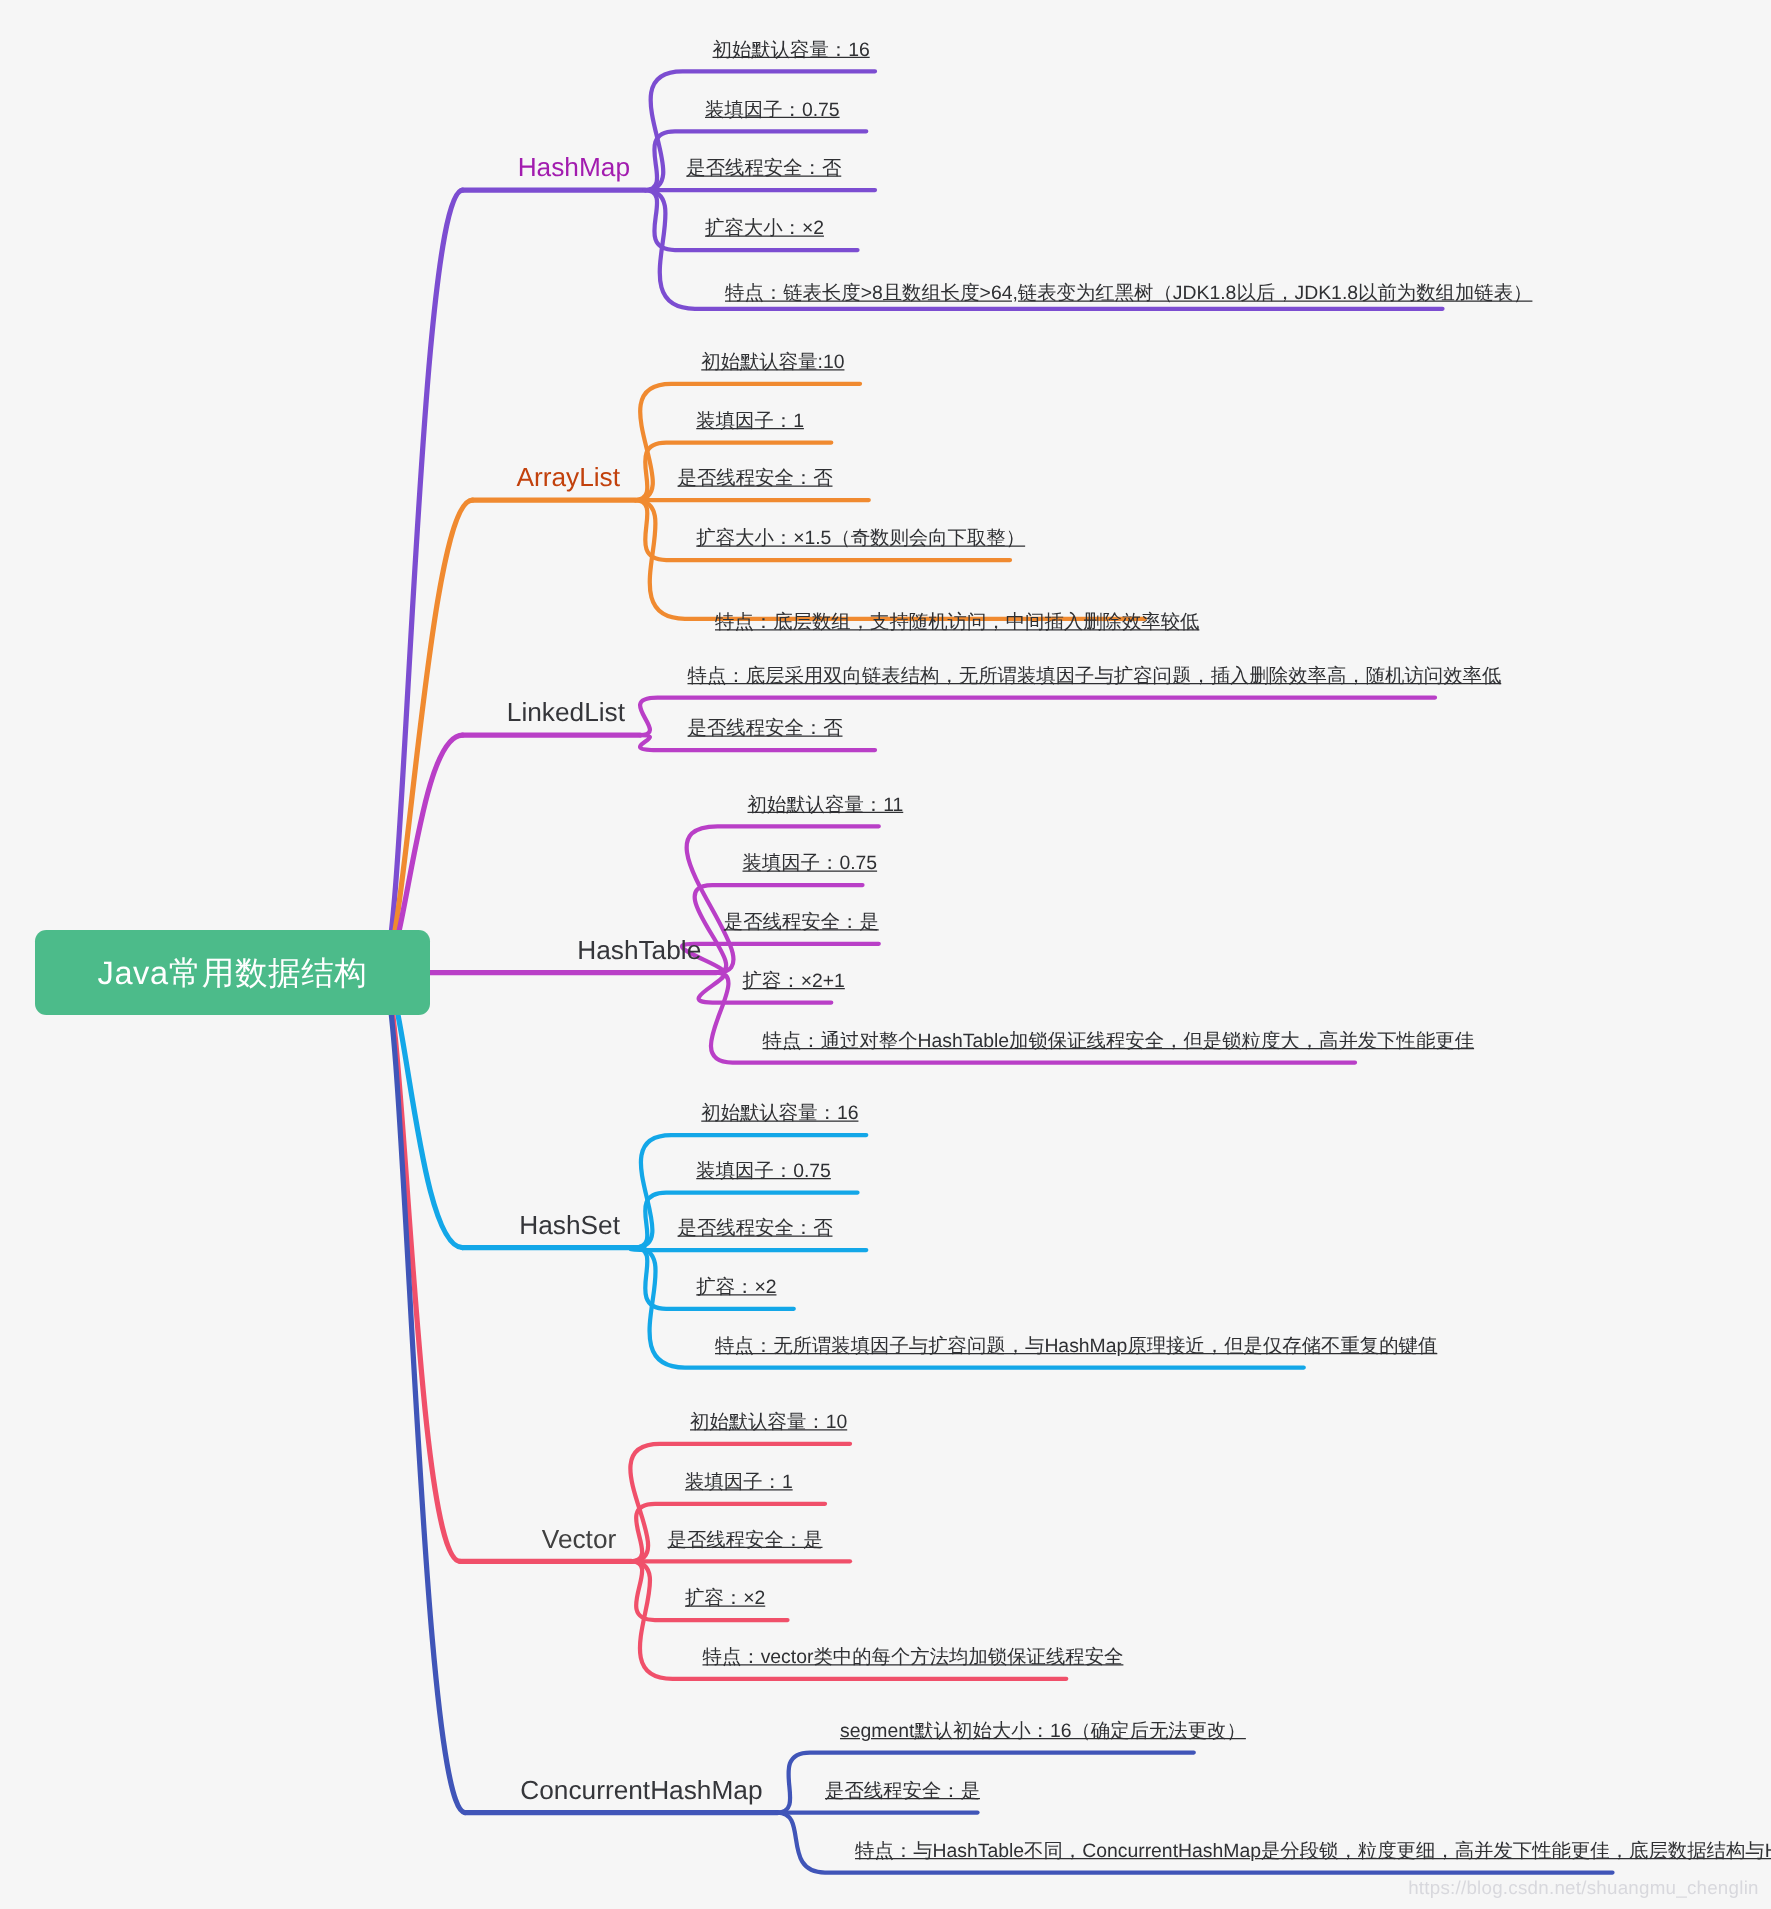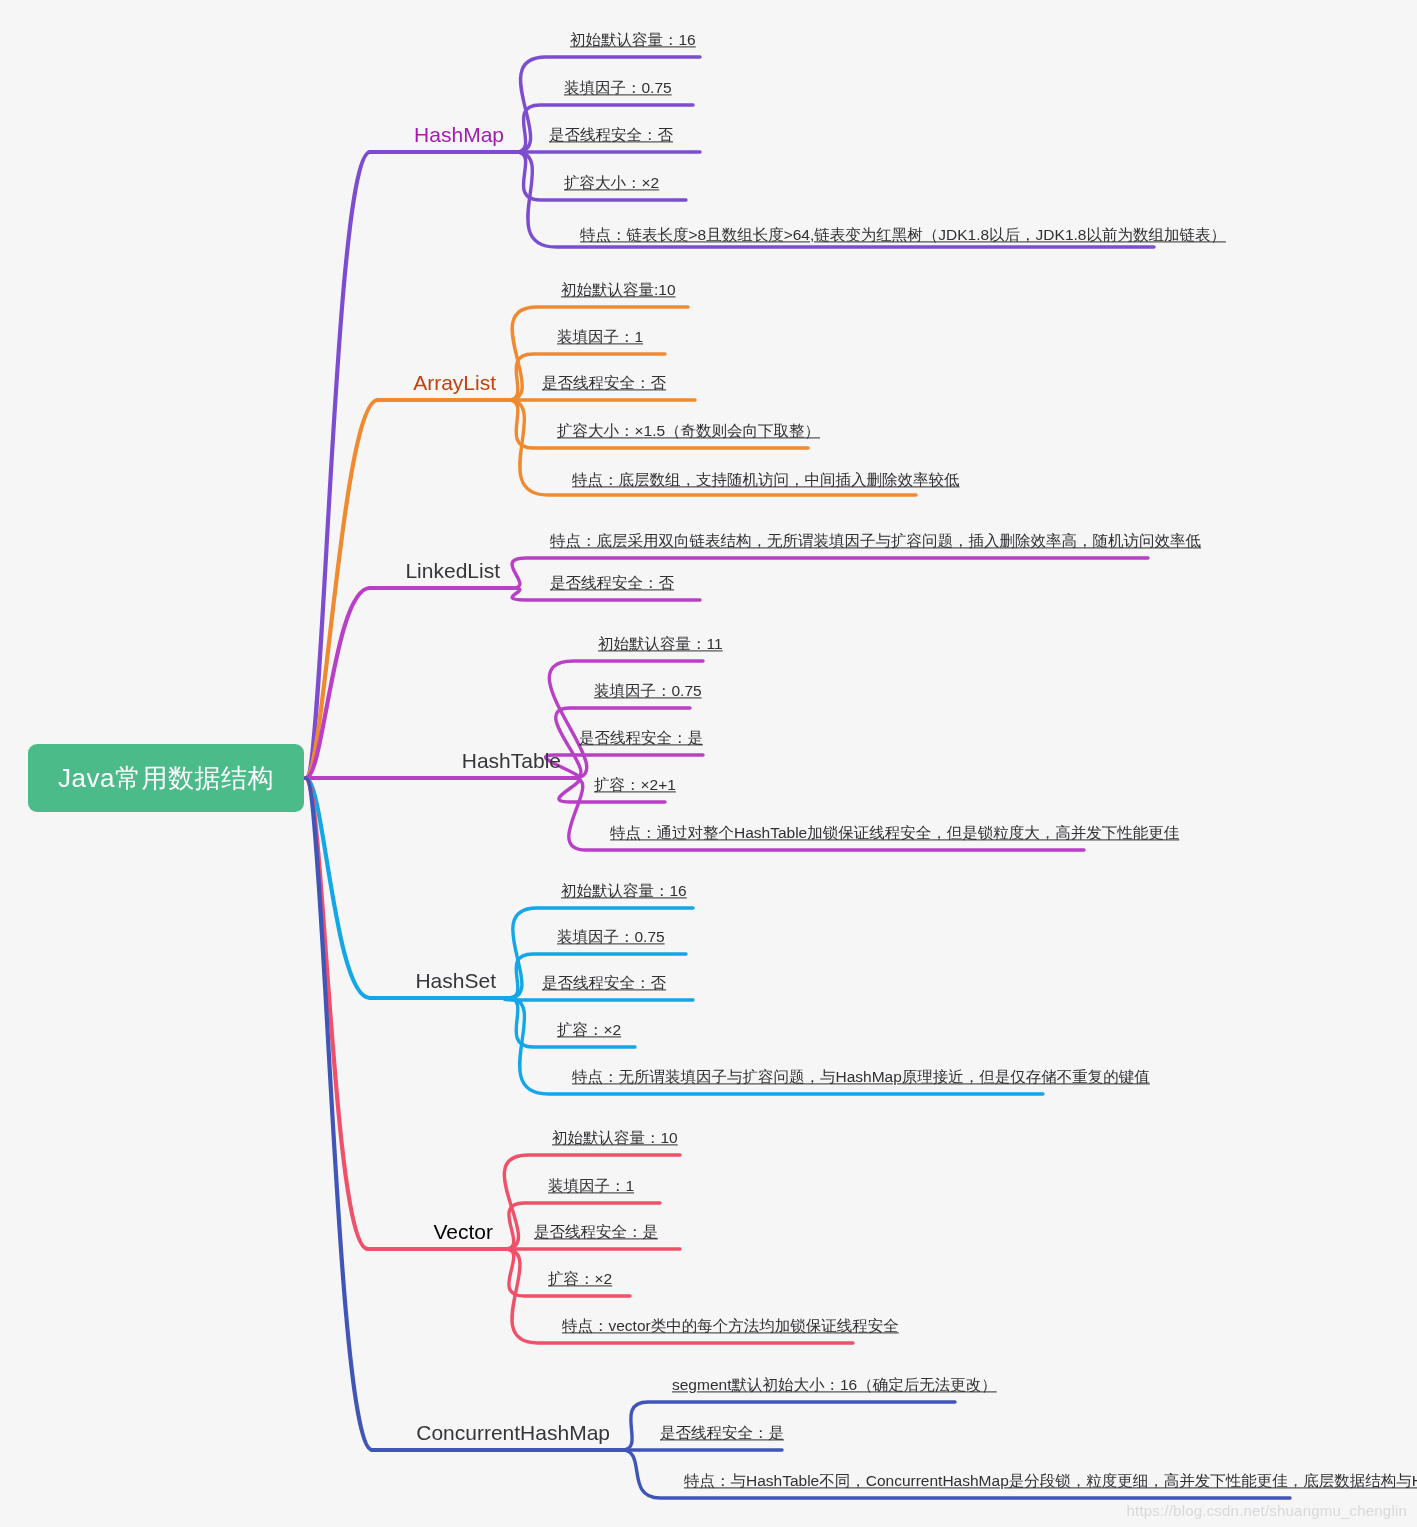--- a/index.html
+++ b/index.html
@@ -32,21 +32,21 @@
     fill: none;
     stroke-linecap: round;
     stroke-linejoin: round;
   }
 
   
   .root-node {
     position: absolute;
     left: 28px;
     top: 744px;
-    width: 276px;
+    width: 316px;
     height: 68px;
     background: #4cbb8a;
     border-radius: 9px;
     display: flex;
     align-items: center;
     justify-content: center;
     box-sizing: border-box;
   }
   .root-node .root-label {
     color: #ffffff;
@@ -149,37 +149,37 @@
       <div class="leaf-label" style="left: 570px; top: 55px;">初始默认容量：16</div>
       <div class="leaf-label" style="left: 564px; top: 103px;">装填因子：0.75</div>
       <div class="leaf-label" style="left: 549px; top: 150px;">是否线程安全：否</div>
       <div class="leaf-label" style="left: 564px; top: 198px;">扩容大小：×2</div>
       <div class="leaf-label" style="left: 580px; top: 250px;">特点：链表长度&gt;8且数组长度&gt;64,链表变为红黑树（JDK1.8以后，JDK1.8以前为数组加链表）</div>
       <div class="branch-label" style="left: 502px; top: 399px; color: #c2410c;">ArrayList</div>
       <div class="leaf-label" style="left: 561px; top: 305px;">初始默认容量:10</div>
       <div class="leaf-label" style="left: 557px; top: 352px;">装填因子：1</div>
       <div class="leaf-label" style="left: 542px; top: 398px;">是否线程安全：否</div>
       <div class="leaf-label" style="left: 557px; top: 446px;">扩容大小：×1.5（奇数则会向下取整）</div>
-      <div class="leaf-label" style="left: 572px; top: 495px;">特点：底层数组，支持随机访问，中间插入删除效率较低</div>
+      <div class="leaf-label" style="left: 572px; top: 513px;">特点：底层数组，支持随机访问，中间插入删除效率较低</div>
       <div class="branch-label" style="left: 506px; top: 587px; color: rgb(53, 54, 58);">LinkedList</div>
       <div class="leaf-label" style="left: 550px; top: 556px;">特点：底层采用双向链表结构，无所谓装填因子与扩容问题，插入删除效率高，随机访问效率低</div>
       <div class="leaf-label" style="left: 550px; top: 598px;">是否线程安全：否</div>
       <div class="branch-label" style="left: 567px; top: 777px; color: rgb(53, 54, 58);">HashTable</div>
       <div class="leaf-label" style="left: 598px; top: 659px;">初始默认容量：11</div>
       <div class="leaf-label" style="left: 594px; top: 706px;">装填因子：0.75</div>
       <div class="leaf-label" style="left: 579px; top: 753px;">是否线程安全：是</div>
       <div class="leaf-label" style="left: 594px; top: 800px;">扩容：×2+1</div>
       <div class="leaf-label" style="left: 610px; top: 848px;">特点：通过对整个HashTable加锁保证线程安全，但是锁粒度大，高并发下性能更佳</div>
       <div class="branch-label" style="left: 502px; top: 997px; color: rgb(53, 54, 58);">HashSet</div>
       <div class="leaf-label" style="left: 561px; top: 906px;">初始默认容量：16</div>
       <div class="leaf-label" style="left: 557px; top: 952px;">装填因子：0.75</div>
       <div class="leaf-label" style="left: 542px; top: 998px;">是否线程安全：否</div>
       <div class="leaf-label" style="left: 557px; top: 1045px;">扩容：×2</div>
       <div class="leaf-label" style="left: 572px; top: 1092px;">特点：无所谓装填因子与扩容问题，与HashMap原理接近，但是仅存储不重复的键值</div>
-      <div class="branch-label" style="left: 499px; top: 1248px; color: #000000;">Vector</div>
+      <div class="branch-label" style="left: 499px; top: 1248px; color: #404040;">Vector</div>
       <div class="leaf-label" style="left: 552px; top: 1153px;">初始默认容量：10</div>
       <div class="leaf-label" style="left: 548px; top: 1201px;">装填因子：1</div>
       <div class="leaf-label" style="left: 534px; top: 1247px;">是否线程安全：是</div>
       <div class="leaf-label" style="left: 548px; top: 1294px;">扩容：×2</div>
       <div class="leaf-label" style="left: 562px; top: 1341px;">特点：vector类中的每个方法均加锁保证线程安全</div>
       <div class="branch-label" style="left: 616px; top: 1449px; color: rgb(53, 54, 58);">ConcurrentHashMap</div>
       <div class="leaf-label" style="left: 672px; top: 1400px;">segment默认初始大小：16（确定后无法更改）</div>
       <div class="leaf-label" style="left: 660px; top: 1448px;">是否线程安全：是</div>
       <div class="leaf-label" style="left: 684px; top: 1496px;">特点：与HashTable不同，ConcurrentHashMap是分段锁，粒度更细，高并发下性能更佳，底层数据结构与HashMap相似</div>
     </div>

